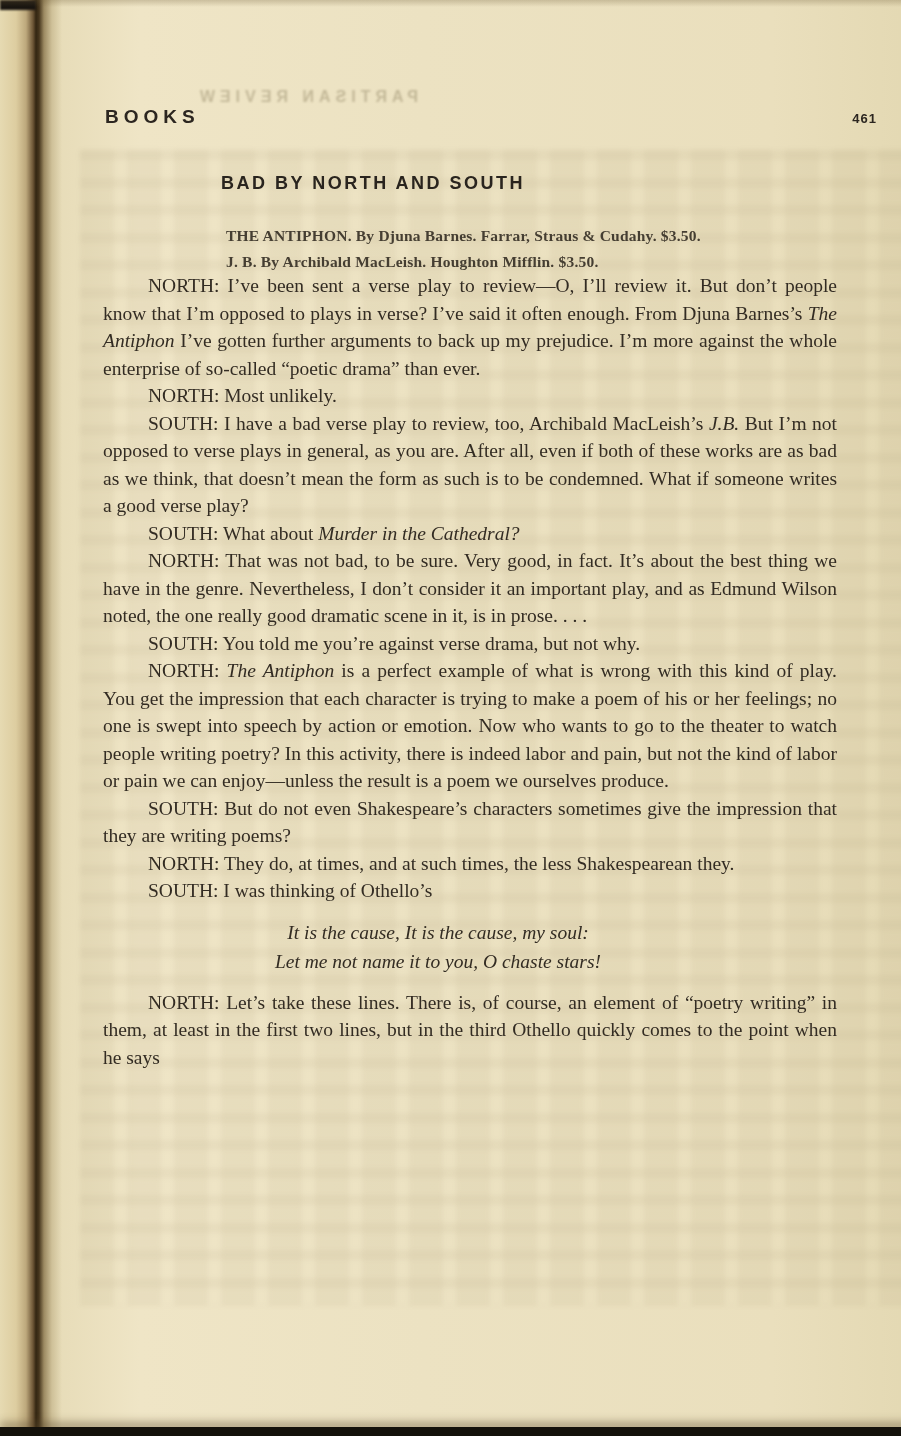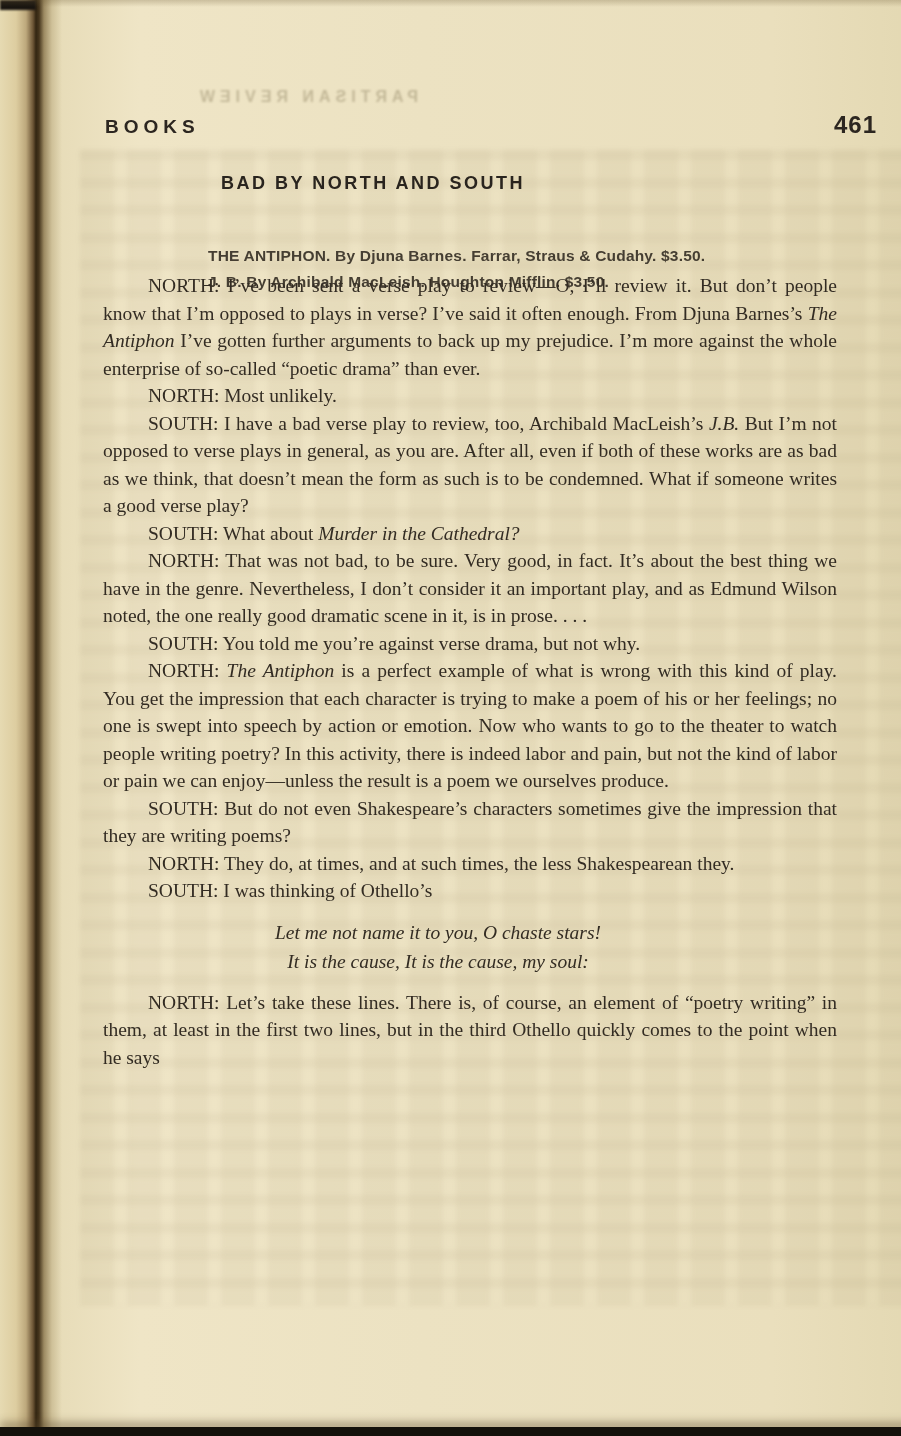--- a/index.html
+++ b/index.html
@@ -28,28 +28,28 @@
     position:absolute;left:178px;top:88px;width:240px;transform:scaleX(-1);
     font-family:"Liberation Sans",sans-serif;font-weight:bold;font-size:16px;letter-spacing:5px;
     color:rgba(100,86,54,.30);filter:blur(1.3px);white-space:nowrap;pointer-events:none;
   }
   
   .page-header{
     position:absolute;left:105px;right:64px;top:93px;display:flex;justify-content:space-between;align-items:baseline;
     font-family:"Liberation Sans",sans-serif;font-weight:bold;color:#2c2620;
   }
   .section-label{font-size:19px;letter-spacing:5px;}
-  .page-number{font-size:24px;letter-spacing:1px;margin-top:18px;}
+  .page-number{font-size:13px;letter-spacing:1px;margin-top:18px;}
   .article-title{
     position:absolute;left:221px;top:173px;margin:0;
     font-family:"Liberation Sans",sans-serif;font-weight:bold;font-size:18px;letter-spacing:2.5px;color:#29241e;white-space:nowrap;
   }
   .citations{
-    position:absolute;left:208px;top:223px;
-    font-family:Liberation Sans, sans-serif;font-weight:bold;font-size:15.5px;letter-spacing:.2px;color:#453e32;line-height:26px;margin-top:20px;
+    position:absolute;left:226px;top:223px;
+    font-family:Liberation Serif, serif;font-weight:bold;font-size:15.5px;letter-spacing:.2px;color:#453e32;line-height:26px;
   }
   .citations p{margin:0;white-space:nowrap;}
   .text-column{position:absolute;left:103px;top:272px;width:734px;font-size:19.5px;line-height:27.5px;text-align:justify;}
   .text-column p{margin:0;text-indent:45px;}
   .verse{
     margin:13px 0 13px 135px;width:400px;text-align:center;
     font-style:italic;font-size:19.5px;line-height:29px;text-indent:0;
   }
   .verse div{white-space:nowrap;}
 </style>
@@ -79,22 +79,22 @@
         <p><span>SOUTH: I have a bad verse play to review, too, Archibald MacLeish’s </span><i>J.B.</i><span> But I’m not opposed to verse plays in general, as you are. After all, even if both of these works are as bad as we think, that doesn’t mean the form as such is to be condemned. What if someone writes a good verse play?</span></p>
         <p><span>SOUTH: What about </span><i>Murder in the Cathedral?</i></p>
         <p><span>NORTH: That was not bad, to be sure. Very good, in fact. It’s about the best thing we have in the genre. Nevertheless, I don’t consider it an important play, and as Edmund Wilson noted, the one really good dramatic scene in it, is in prose. . . .</span></p>
         <p><span>SOUTH: You told me you’re against verse drama, but not why.</span></p>
         <p><span>NORTH: </span><i>The Antiphon</i><span> is a perfect example of what is wrong with this kind of play. You get the impression that each character is trying to make a poem of his or her feelings; no one is swept into speech by action or emotion. Now who wants to go to the theater to watch people writing poetry? In this activity, there is indeed labor and pain, but not the kind of labor or pain we can enjoy—unless the result is a poem we ourselves produce.</span></p>
         <p><span>SOUTH: But do not even Shakespeare’s characters sometimes give the impression that they are writing poems?</span></p>
         <p><span>NORTH: They do, at times, and at such times, the less Shakespearean they.</span></p>
         <p><span>SOUTH: I was thinking of Othello’s</span></p>
       </div>
     <div class="verse" id="verse">
+        <div>It is the cause, It is the cause, my soul:</div>
         <div>Let me not name it to you, O chaste stars!</div>
-        <div>It is the cause, It is the cause, my soul:</div>
       </div>
     <div id="dialogue2">
         <p><span>NORTH: Let’s take these lines. There is, of course, an element of “poetry writing” in them, at least in the first two lines, but in the third Othello quickly comes to the point when he says</span></p>
       </div>
   </div>
 
   <div class="gutter"></div>
   <div class="corner-patch"></div>
   <div class="top-shade"></div>
   <div class="right-shade"></div>

